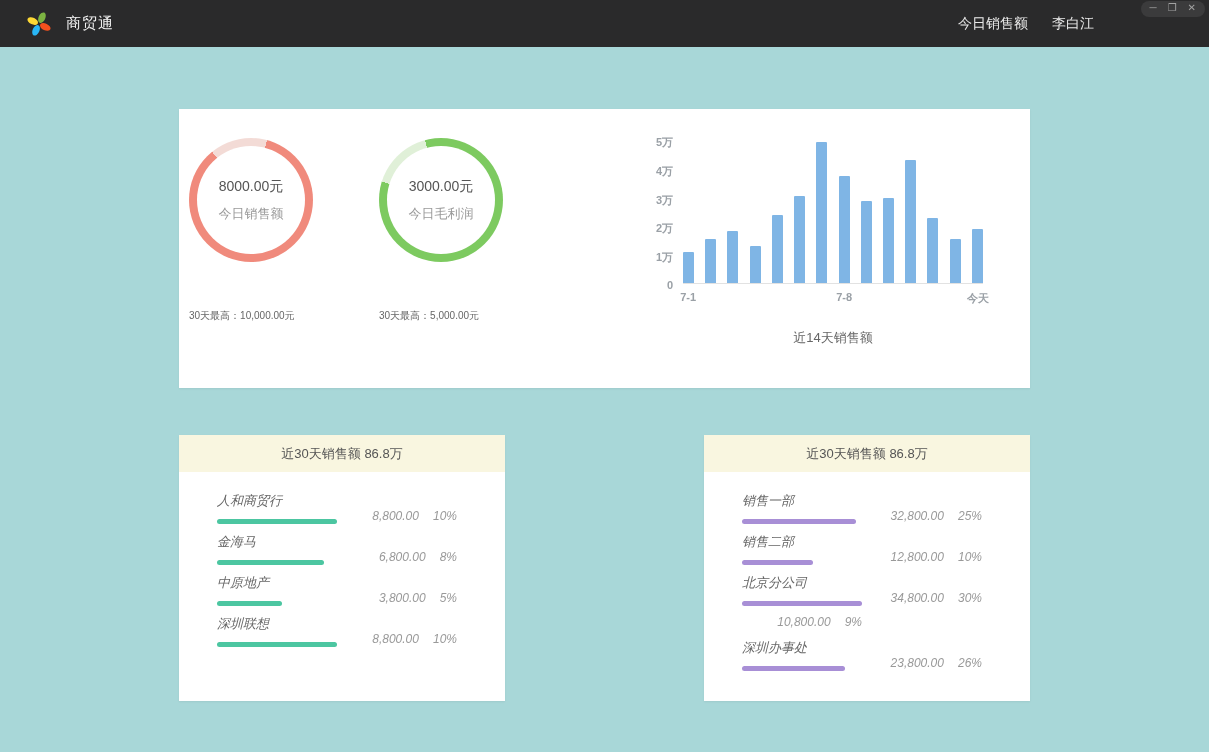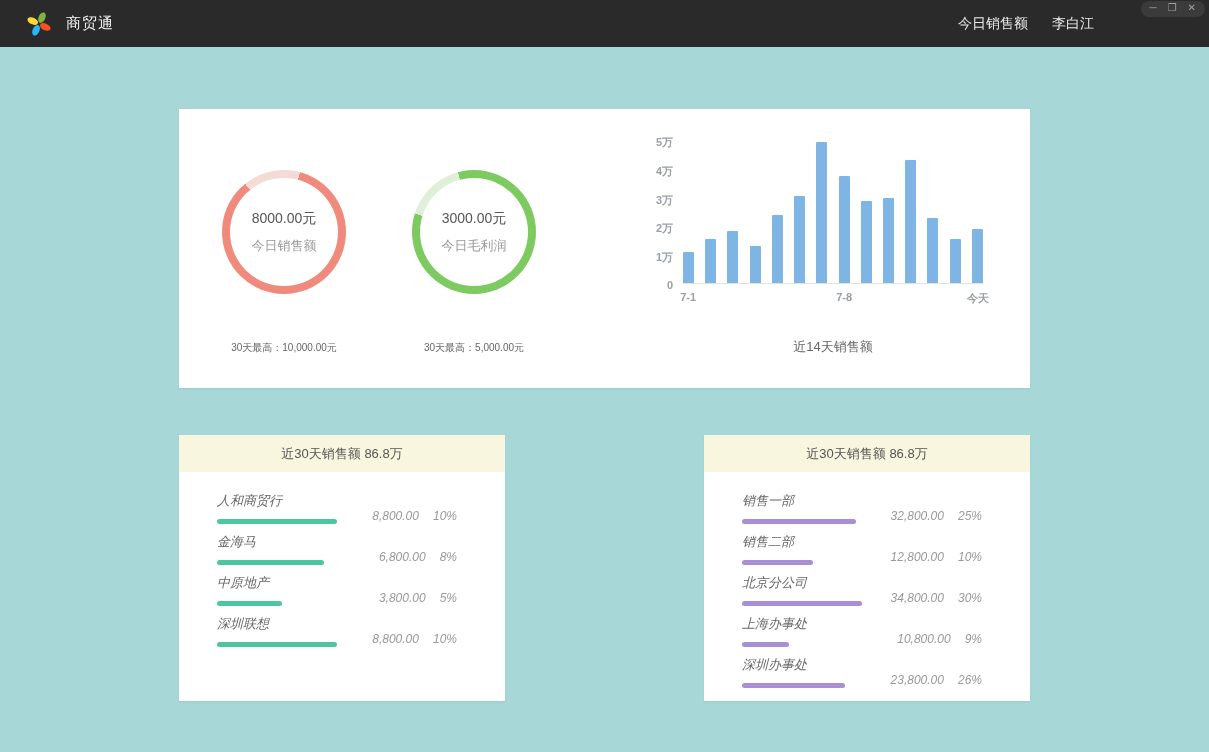--- a/index.html
+++ b/index.html
@@ -26,21 +26,21 @@
   }
   .win-controls span { cursor:pointer; }
 
   
   .content { padding-top:62px; }
   .container { width:851px; margin:0 auto; }
   .card { background:#fff; box-shadow:0 1px 2px rgba(0,0,0,0.06); }
 
   
   .overview-card { height:279px; display:flex; padding-left:10px; }
-  .donut-col { width:190px; padding-top:61px; display:flex; flex-direction:column; align-items:center; }
+  .donut-col { width:190px; padding-top:29px; display:flex; flex-direction:column; }
   .donut-ring {
     width:124px; height:124px; border-radius:50%;
     display:flex; align-items:center; justify-content:center;
   }
   .donut-inner {
     width:108px; height:108px; border-radius:50%; background:#fff;
     display:flex; flex-direction:column; align-items:center; justify-content:center;
   }
   .donut-value { font-size:14px; color:#555; margin-bottom:9px; }
   .donut-label { font-size:13px; color:#999; }
@@ -54,21 +54,21 @@
     align-items:flex-end; font-size:11px; color:#9aa0a6;
   }
   .bars-wrap { width:300px; }
   .bars {
     width:300px; height:142px; border-bottom:1px solid #e2e2e2;
     display:flex; align-items:flex-end; justify-content:space-between;
   }
   .vbar { width:11px; border-radius:1px 1px 0 0; }
   .x-axis { position:relative; height:16px; margin-top:7px; font-size:11px; color:#9aa0a6; }
   .x-axis span { position:absolute; transform:translateX(-50%); white-space:nowrap; }
-  .chart-caption { width:300px; margin-left:40px; margin-top:31px; text-align:center; font-size:13px; color:#666; }
+  .chart-caption { width:300px; margin-left:40px; margin-top:22px; text-align:center; font-size:13px; color:#666; }
 
   
   .bottom-row { margin-top:47px; display:flex; justify-content:space-between; }
   .rank-card { width:326px; height:266px; }
   .rank-header {
     height:37px; line-height:37px; text-align:center;
     background:#f9f6e0; font-size:13px; color:#555;
   }
   .rank-body { padding:20px 48px 0 38px;font-style:italic; }
   .rank-row { display:flex; margin-bottom:9px; }
@@ -245,24 +245,20 @@
               <div class="rank-left">
                 <div class="rank-name">北京分公司</div>
                 <div class="rank-bar" style="width: 100%; background: rgb(168, 143, 214);"></div>
               </div>
               <div class="rank-right">
                 <span class="amount">34,800.00</span>
                 <span class="pct">30%</span>
               </div>
             </div>
             <div class="rank-row">
-              <div class="rank-left">
-                <div class="rank-name">上海办事处</div>
-                <div class="rank-bar" style="width: 39%; background: rgb(168, 143, 214);"></div>
-              </div>
               <div class="rank-right">
                 <span class="amount">10,800.00</span>
                 <span class="pct">9%</span>
               </div>
             </div>
             <div class="rank-row">
               <div class="rank-left">
                 <div class="rank-name">深圳办事处</div>
                 <div class="rank-bar" style="width: 86%; background: rgb(168, 143, 214);"></div>
               </div>

